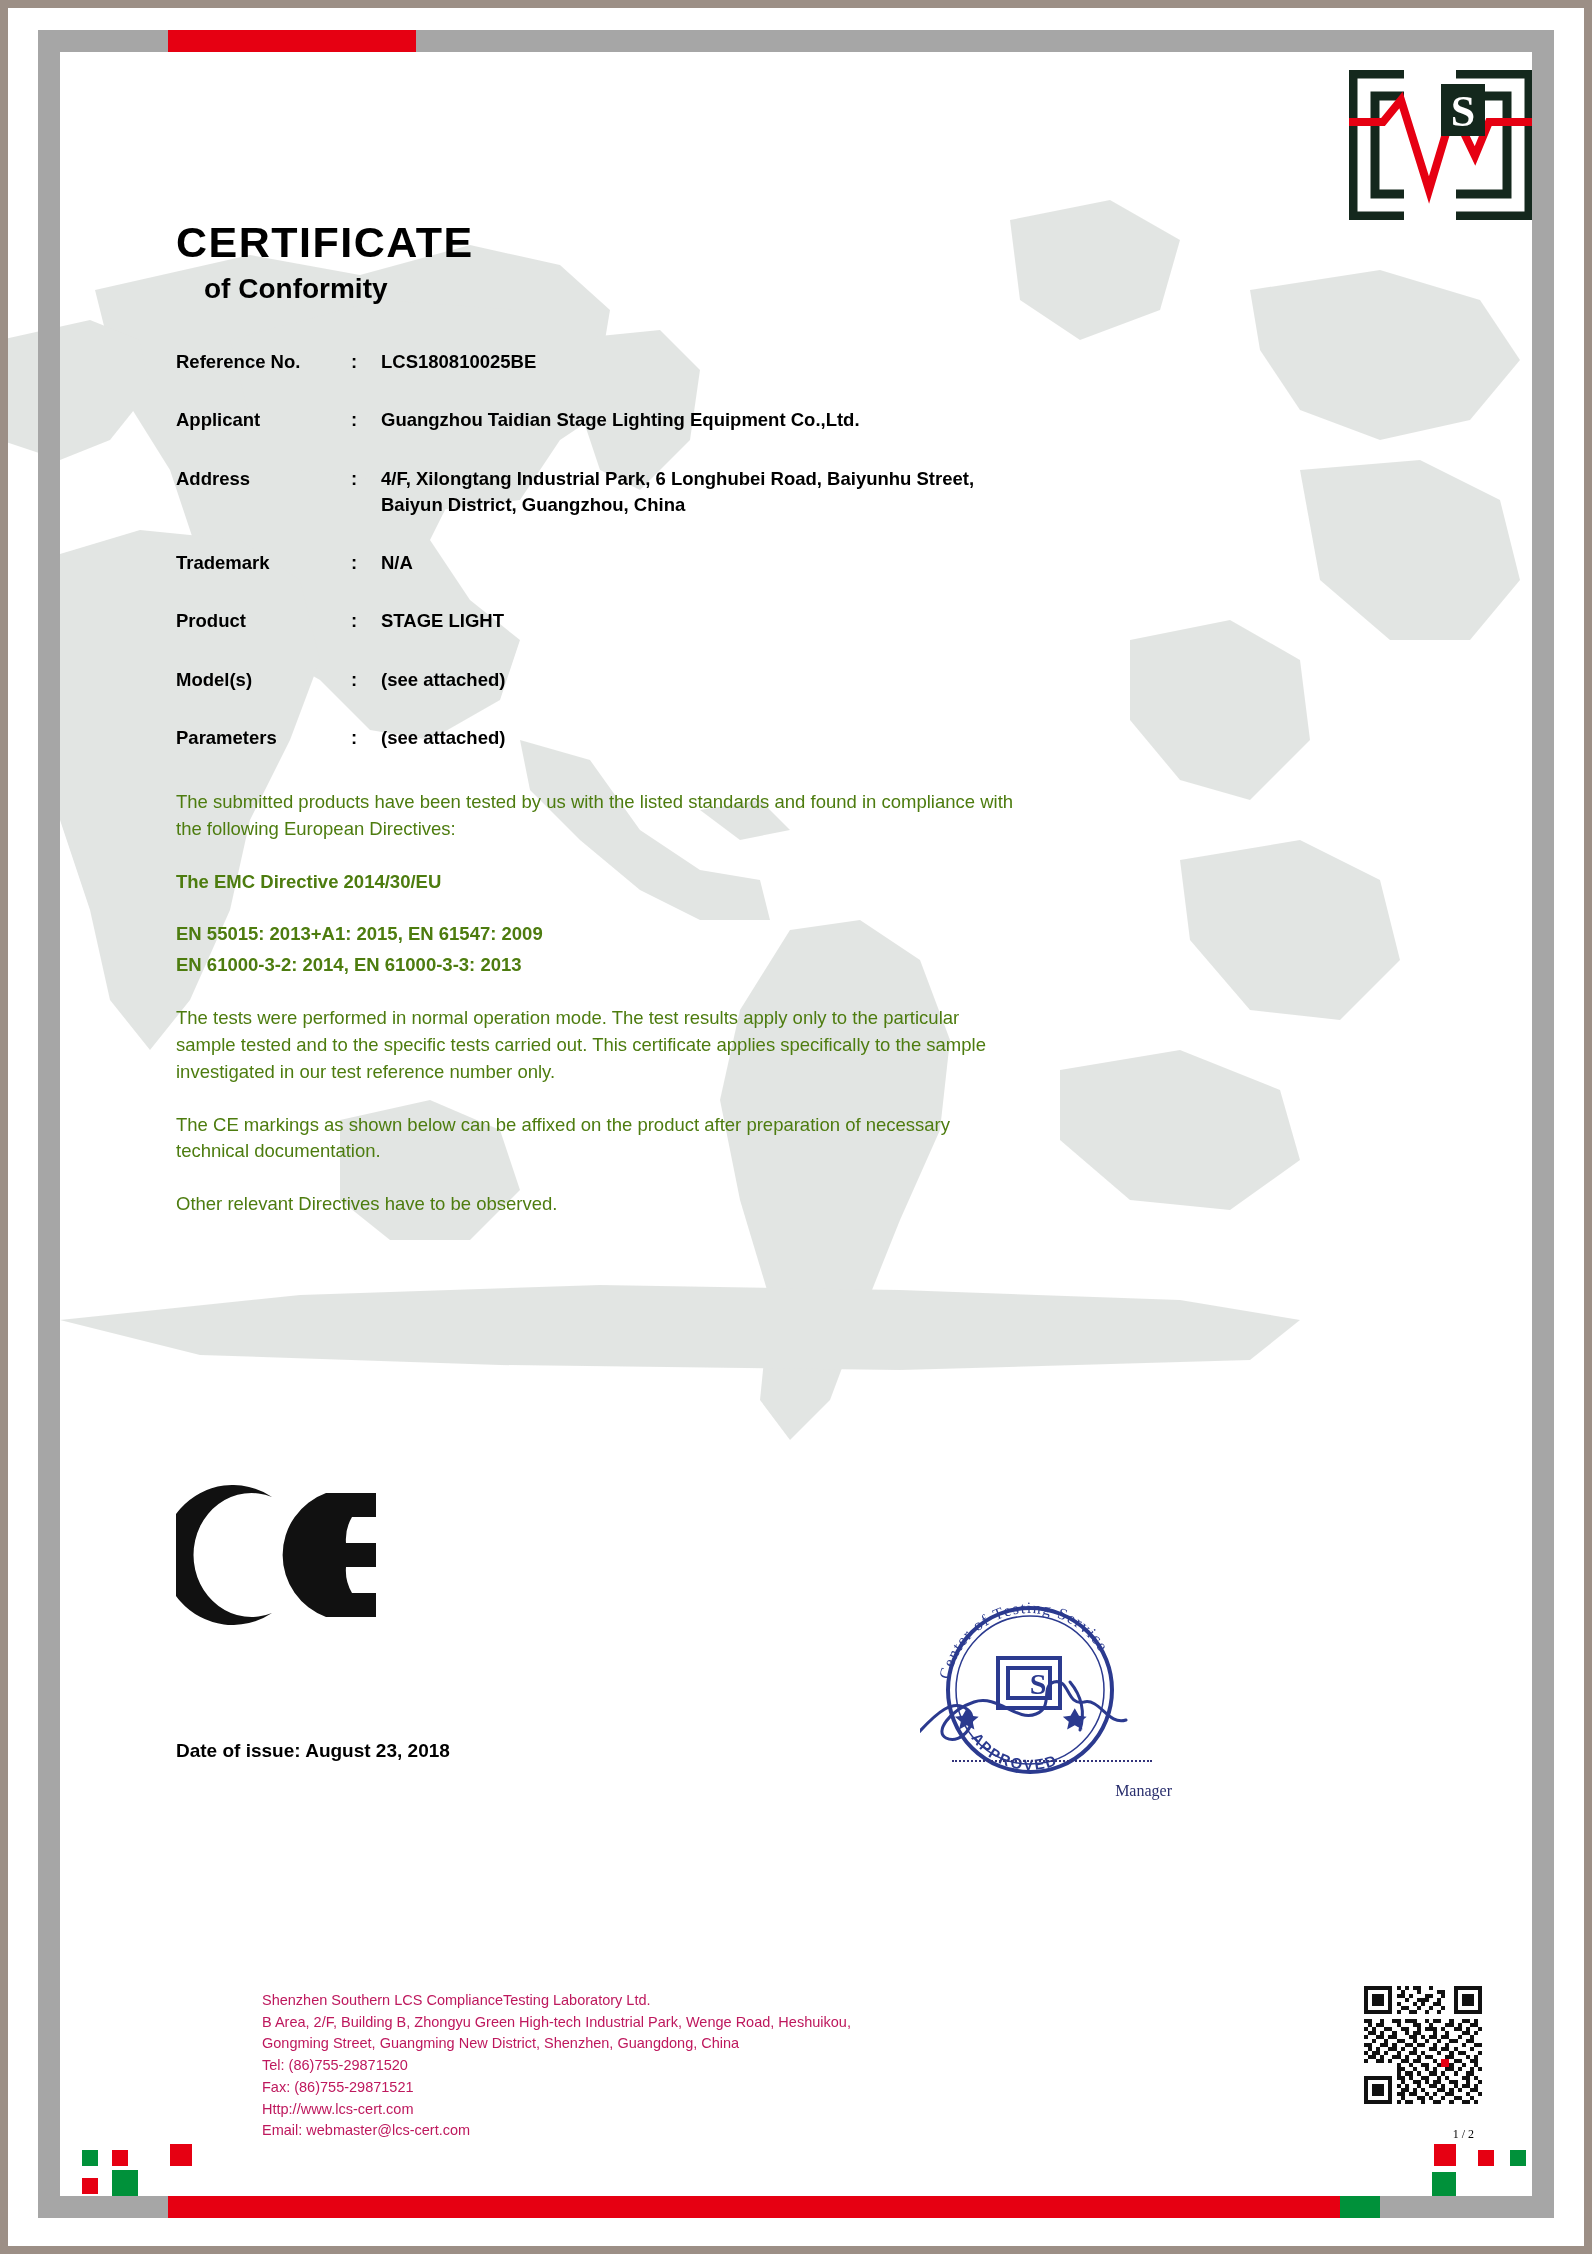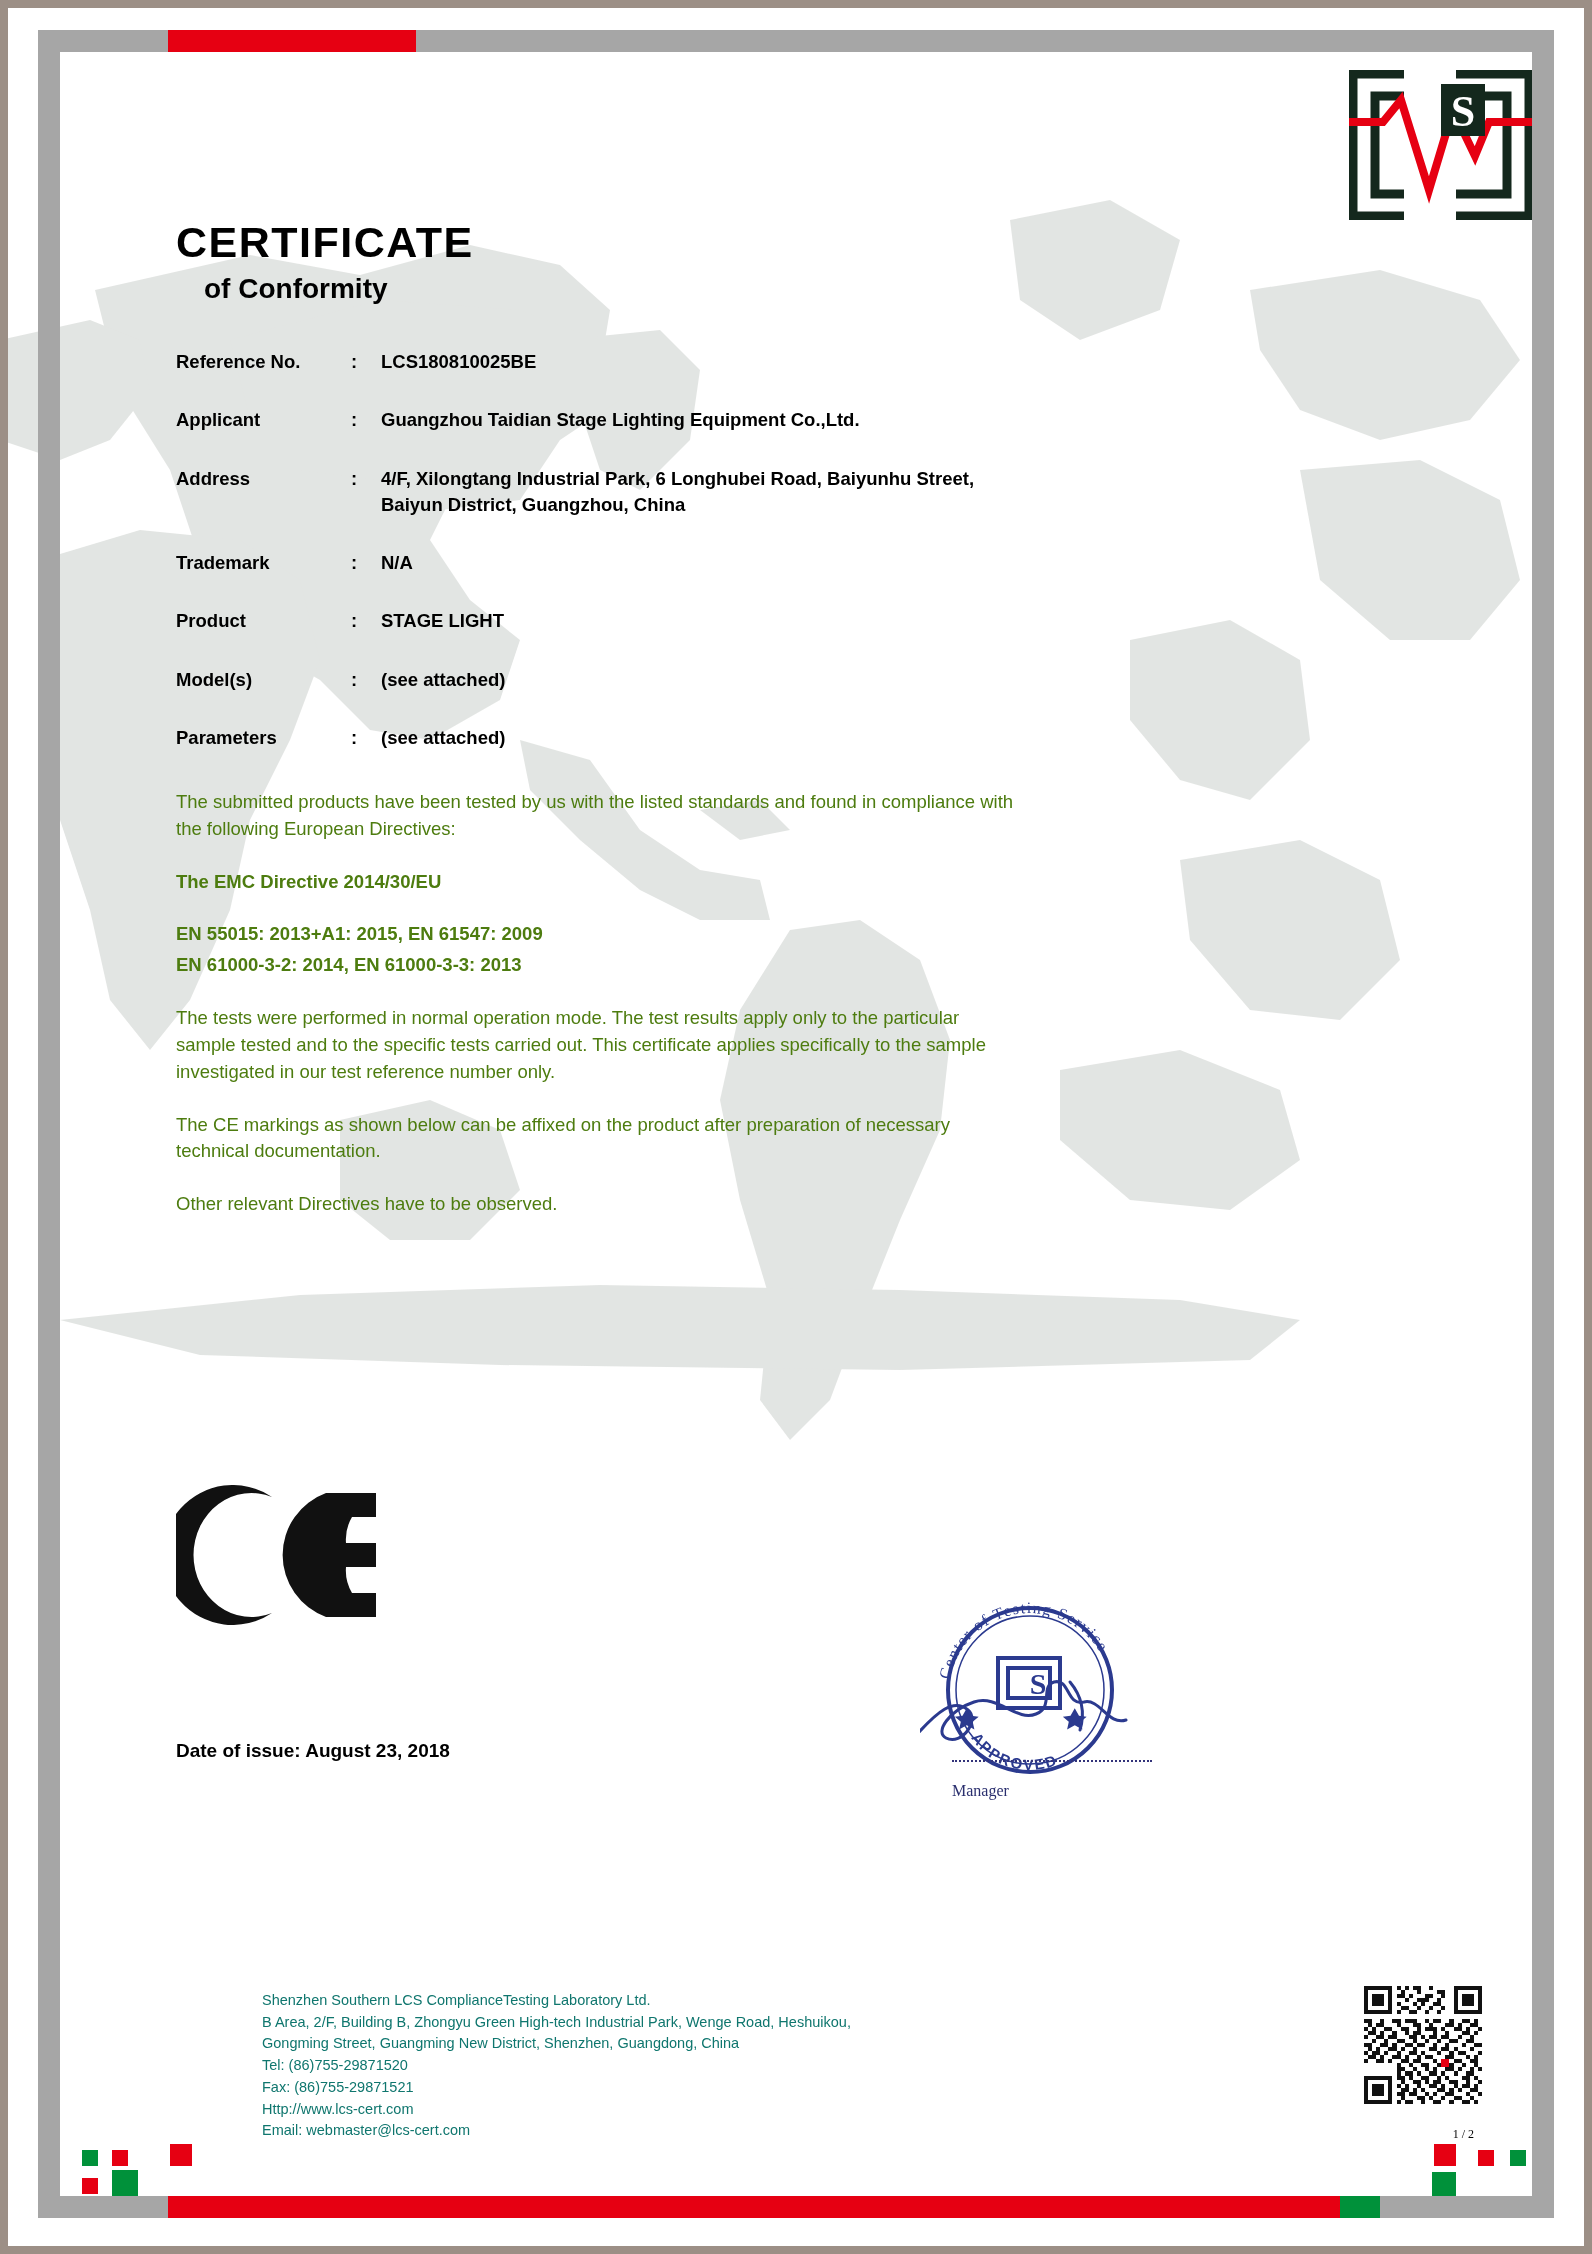--- a/index.html
+++ b/index.html
@@ -159,40 +159,40 @@
     left: 920px;
     top: 1590px;
     width: 220px;
     height: 200px;
   }
   .stamp-caption {
     position: absolute;
     left: 952px;
     top: 1782px;
     width: 220px;
-    text-align: left;
+    text-align: right;
     font-size: 16px;
     color: #2a2f6e;
     font-family: "Liberation Serif", serif;
   }
   .stamp-dots {
     position: absolute;
     left: 952px;
     top: 1760px;
     width: 200px;
     border-top: 2px dotted #33337a;
   }
 
   
   .footer {
     position: absolute;
     left: 262px;
     bottom: 112px;
     font-size: 14.5px;
-    color: #0f766e;
+    color: #be185d;
     line-height: 1.5;
   }
   .footer .row2 { display: flex; flex-direction: column; }
   .footer .c1 { width: 262px; }
 
   .qr {
     position: absolute;
     right: 110px;
     bottom: 150px;
     width: 118px;

